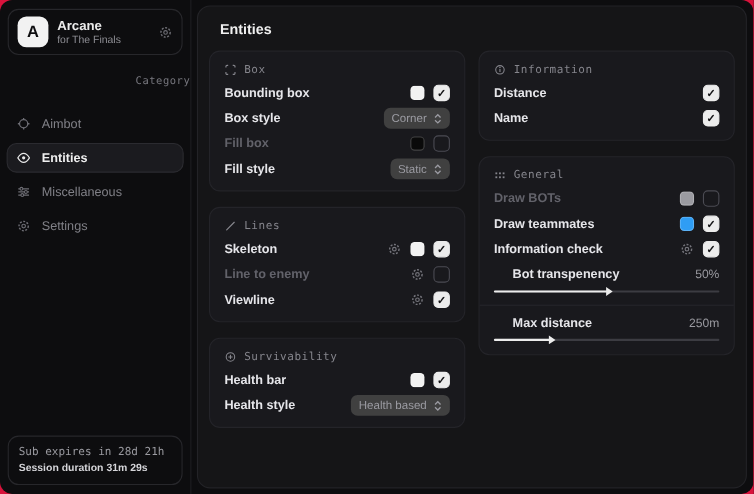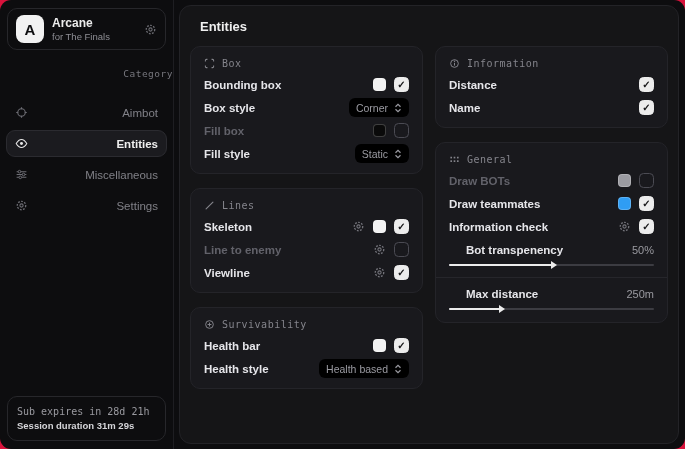--- a/index.html
+++ b/index.html
@@ -9,21 +9,21 @@
   
   .sidebar{width:174px;flex:0 0 174px;border-right:1px solid #1e1e22;display:flex;flex-direction:column;box-sizing:border-box;padding:8px 0;}
   .brand-card{margin:0 7px 10px 7px;border:1px solid #27272b;border-radius:10px;padding:6px 8px;display:flex;align-items:center;gap:8px;}
   .logo{width:28px;height:28px;border-radius:8px;background:#f2f2f2;color:#0d0d0f;font-weight:bold;font-size:15px;display:flex;align-items:center;justify-content:center;}
   .brand-text{flex:1;line-height:1.25;}
   .brand-name{font-size:12px;font-weight:bold;color:#ececec;}
   .brand-sub{font-size:9.5px;color:#8f8f95;}
   .brand-gear{color:#6d6d74;display:flex;}
   .category{font-family:"DejaVu Sans Mono",monospace;font-size:9.5px;color:#77777e;letter-spacing:.5px;margin:8px 0 20px 14px;text-align:right;}
   .nav{display:flex;flex-direction:column;gap:4px;padding:0 6px;}
-  .nav-item{display:flex;align-items:center;gap:10px;height:25px;padding:0 8px;border-radius:9px;border:1px solid transparent;color:#808087;font-size:11.5px;cursor:pointer;justify-content:space-between;}
+  .nav-item{display:flex;align-items:center;gap:10px;height:25px;padding:0 8px;border-radius:9px;border:1px solid transparent;color:#808087;font-size:11.5px;cursor:pointer;}
   .nav-item .nicon{display:flex;color:#6d6d74;}
   .nav-item.active{background:#1b1b1f;border-color:#2b2b30;color:#efefef;font-weight:bold;}
   .nav-item.active .nicon{color:#e8e8e8;}
   .sidebar-spacer{flex:1;}
   .footer-card{margin:0 7px;border:1px solid #27272b;border-radius:10px;padding:7px 9px;line-height:1.5;}
   .footer-line1{font-family:"DejaVu Sans Mono",monospace;font-size:10px;color:#9a9aa0;}
   .footer-line2{font-size:9.5px;font-weight:bold;color:#d6d6da;}
 
   
   .main{flex:1;padding:5px 6px 5px 5px;box-sizing:border-box;}
@@ -37,21 +37,21 @@
   .card-head .htitle{font-family:"DejaVu Sans Mono",monospace;font-size:10px;letter-spacing:.5px;}
   .row{display:flex;align-items:center;height:15px;margin-top:8px;}
   .row-label{flex:1;font-size:11.5px;font-weight:bold;color:#e6e6ea;}
   .row-label.disabled{color:#62626a;font-weight:bold;}
   .controls{display:flex;align-items:center;gap:8px;}
   .gear{color:#74747b;display:flex;cursor:pointer;}
   .swatch{width:13px;height:13px;border-radius:4px;border:1px solid rgba(255,255,255,.22);box-sizing:border-box;cursor:pointer;}
   .checkbox{width:15px;height:15px;border-radius:4.5px;border:1.5px solid #4b4b53;box-sizing:border-box;cursor:pointer;position:relative;}
   .checkbox.on{background:#ececec;border-color:#ececec;}
   .checkbox.on::after{content:"✓";position:absolute;inset:0;display:flex;align-items:center;justify-content:center;color:#131315;font-size:10px;font-weight:bold;}
-  .dropdown{display:flex;align-items:center;gap:6px;background:#000000;border-radius:6px;height:19px;padding:0 7px;cursor:pointer;}
+  .dropdown{display:flex;align-items:center;gap:6px;background:#404040;border-radius:6px;height:19px;padding:0 7px;cursor:pointer;}
   .dropdown .dtext{font-size:10.5px;color:#9b9ba2;}
   .dropdown .dicon{color:#9b9ba2;display:flex;}
 
   .slider-row{margin-top:10px;}
   .slider-top{display:flex;align-items:center;}
   .slider-label{flex:1;font-size:11.5px;font-weight:bold;color:#e6e6ea;padding-left:17px;}
   .slider-value{font-size:11px;color:#9a9aa0;}
   .slider-track{position:relative;height:2px;background:#3c3c42;border-radius:2px;margin-top:8px;}
   .slider-fill{position:absolute;left:0;top:0;bottom:0;background:#ececec;border-radius:2px;}
   .slider-fill::after{content:"";position:absolute;right:-5px;top:-3.5px;border-left:6px solid #ececec;border-top:4.5px solid transparent;border-bottom:4.5px solid transparent;}

